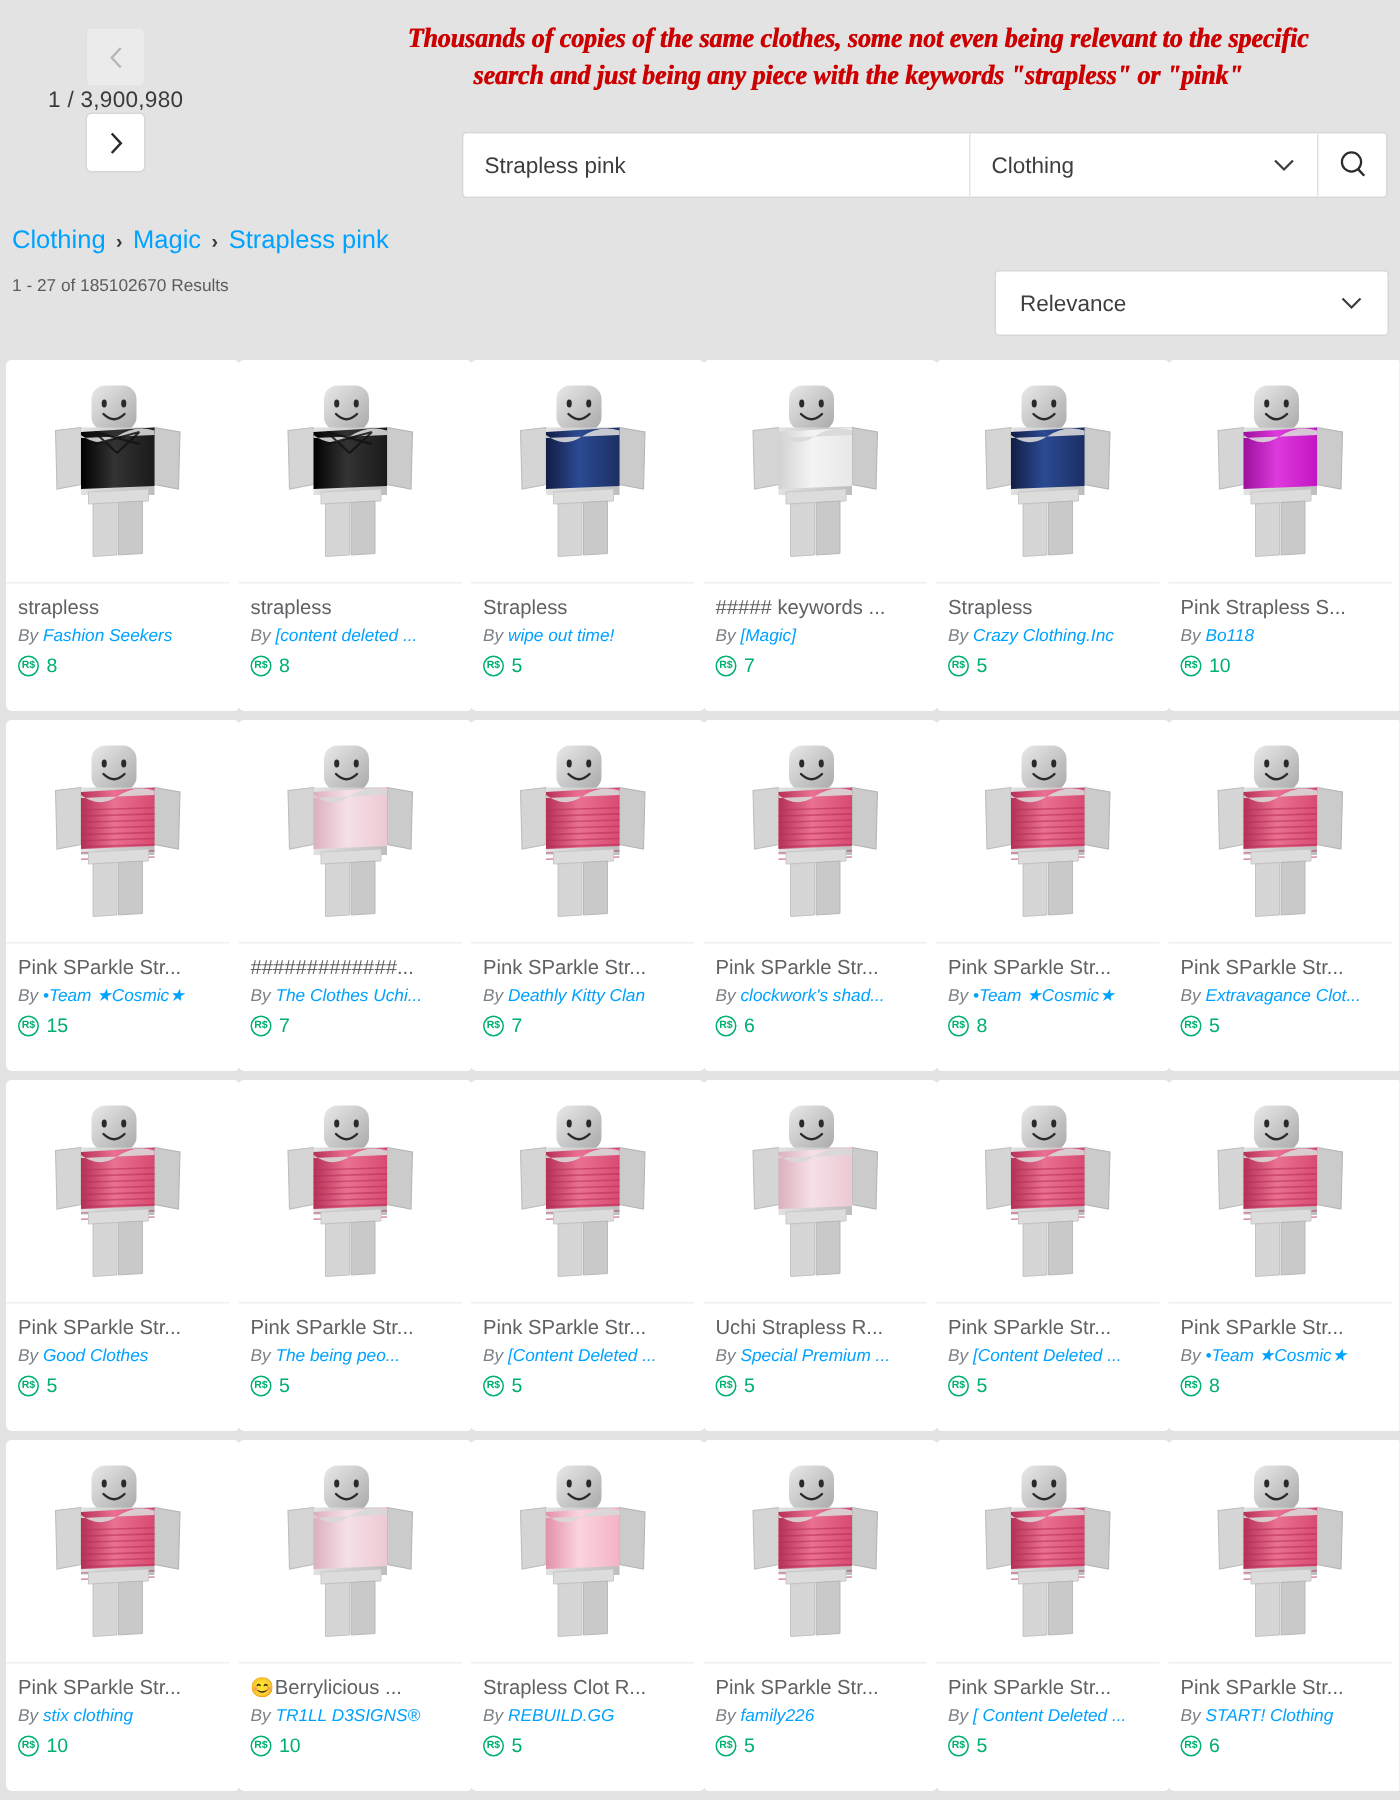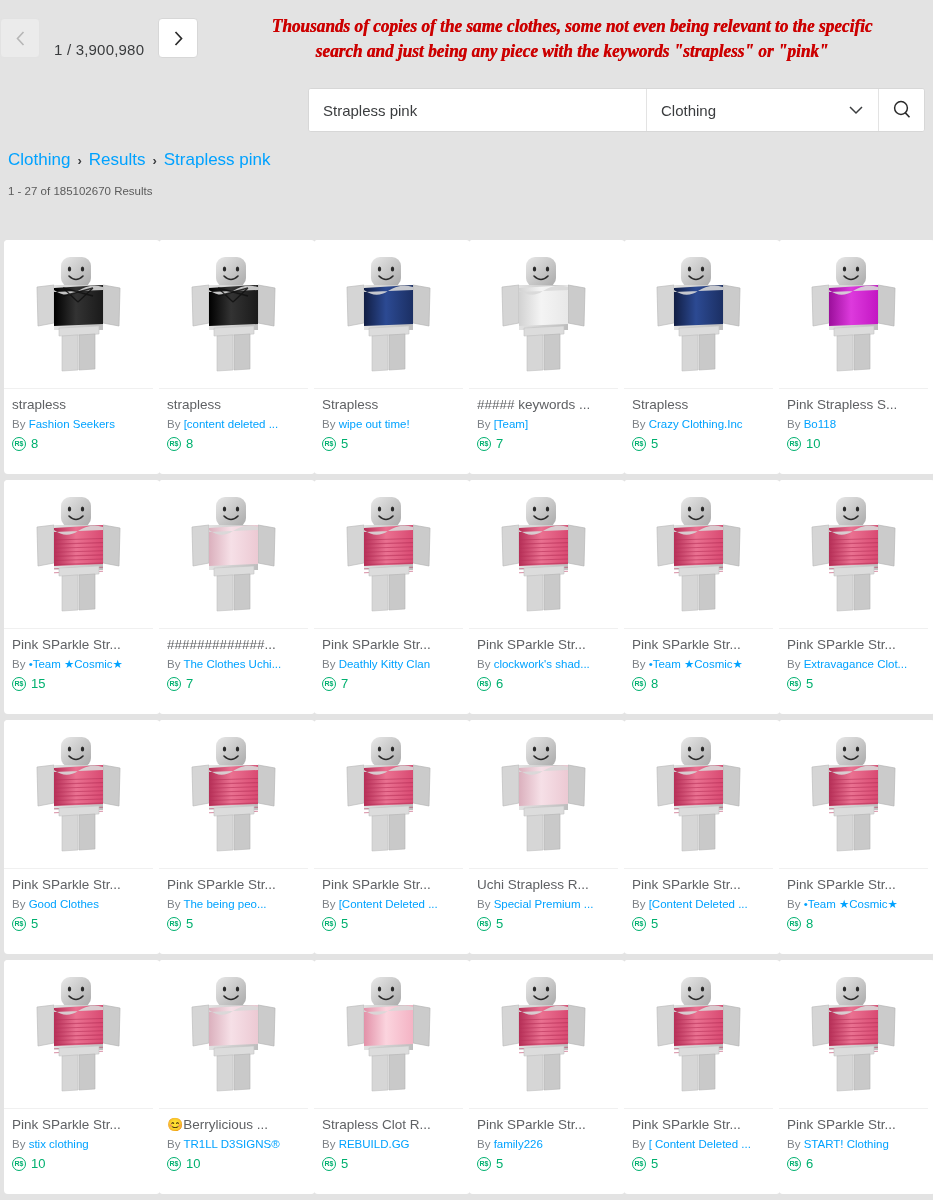--- a/index.html
+++ b/index.html
@@ -7,22 +7,22 @@
     margin: 0; padding: 0;
     width: 933px; height: 1200px;
     background: #e3e3e3;
     font-family: "Liberation Sans", sans-serif;
     overflow: hidden;
   }
   #page { position: relative; width: 933px; height: 1200px; background: #e3e3e3; }
 
   
   .pager {
-    position: absolute; left: 0; top: 18px;
-    display: flex; align-items: flex-end; gap: 0px;
+    position: absolute; left: 18px; top: 18px;
+    display: flex; align-items: center; gap: 0px; flex-direction: column;
   }
   .pager-btn {
     width: 40px; height: 40px;
     background: #fff; border: 1px solid #d7d7d7; border-radius: 4px;
     display: flex; align-items: center; justify-content: center;
     cursor: pointer;
   }
   .pager-btn.disabled { background: #ebebeb; border-color: #e2e2e2; }
   .pager-btn svg { display: block; }
   .pager-count {
@@ -126,20 +126,21 @@
     font-size: 13.5px; color: #5f6164;
     white-space: nowrap; overflow: hidden; text-overflow: ellipsis;
     line-height: 17px;
     margin-bottom: 3px;
   }
   .card-by {
     font-size: 11.5px; color: #7d8287;
     white-space: nowrap; overflow: hidden; text-overflow: ellipsis;
     line-height: 16px;
     margin-bottom: 4px;
+    font-style: italic;
   }
   .card-by .creator { color: #00a2ff; }
   .card-price { display: flex; align-items: center; gap: 5px; }
   .robux-icon {
     width: 14px; height: 14px; flex: 0 0 14px;
     border: 1.6px solid #00b06f; border-radius: 50%;
     display: flex; align-items: center; justify-content: center;
     font-size: 7px; font-weight: bold; color: #00b06f;
     line-height: 1;
   }
@@ -189,27 +190,33 @@
       <svg width="22" height="22" viewBox="0 0 22 22">
         <circle cx="10" cy="9" r="6.4" fill="none" stroke="#2b2b2b" stroke-width="1.5"></circle>
         <line x1="14.2" y1="13.6" x2="18.5" y2="18.2" stroke="#2b2b2b" stroke-width="1.6"></line>
       </svg>
     </div>
   </div>
 
   <div class="breadcrumb">
     <span class="crumb">Clothing</span>
     <span class="crumb-sep">›</span>
-    <span class="crumb">Results</span>
+    <span class="crumb">Magic</span>
     <span class="crumb-sep">›</span>
     <span class="crumb">Strapless pink</span>
   </div>
 
   <div class="results-count">1 - 27 of 185102670 Results</div>
 
+  <div class="sort-select">
+    <span class="sort-label">Relevance</span>
+    <svg width="16" height="10" viewBox="0 0 16 10">
+      <polyline points="2,2 8,8 14,2" fill="none" stroke="#3b3d3f" stroke-width="1.5"></polyline>
+    </svg>
+  </div>
 
   <div class="grid" id="grid">
       <div class="card">
         <div class="thumb">
           <svg class="avatar" viewBox="0 0 149 149">
             <defs>
               <linearGradient id="headg0" x1="0" y1="0" x2="1" y2="1">
                 <stop offset="0" stop-color="#e9e9e9"></stop>
                 <stop offset="1" stop-color="#a9a9a9"></stop>
               </linearGradient>
@@ -357,21 +364,21 @@
             <polygon points="50,45 99,45 99,90 50,90" fill="url(#bodyg3)"></polygon>
             <polygon points="50,48 99,45 99,84 50,86" fill="url(#shirtg3)"></polygon>
             <path d="M50 50 q12 9 24 1 q12 -8 25 -4 L99 50 L50 52 Z" fill="#d8d8d8" opacity="0.9"></path>
             <polygon points="55,88 95,86 95,94 55,96" fill="#dcdcdc" stroke="#c5c5c5" stroke-width="0.6"></polygon>
             <polygon points="58,96 74,95 74,130 58,131" fill="#d6d6d6" stroke="#bfbfbf" stroke-width="0.6"></polygon>
             <polygon points="75,95 91,94 91,129 75,130" fill="#c9c9c9" stroke="#b4b4b4" stroke-width="0.6"></polygon>
           </svg>
         </div>
         <div class="card-info">
           <div class="card-title">##### keywords ...</div>
-          <div class="card-by"><span>By </span><span class="creator">[Team]</span></div>
+          <div class="card-by"><span>By </span><span class="creator">[Magic]</span></div>
           <div class="card-price">
             <span class="robux-icon">R$</span>
             <span class="price-val">7</span>
           </div>
         </div>
       </div>
       <div class="card">
         <div class="thumb">
           <svg class="avatar" viewBox="0 0 149 149">
             <defs>

